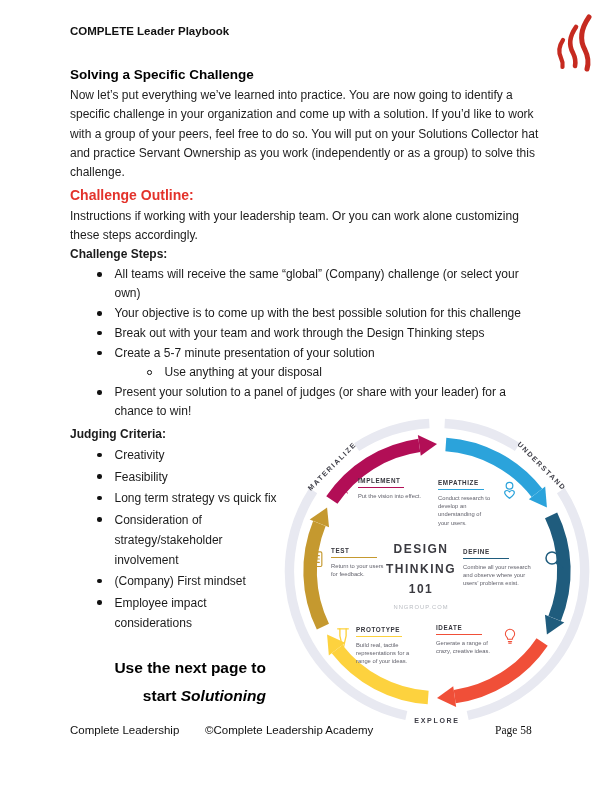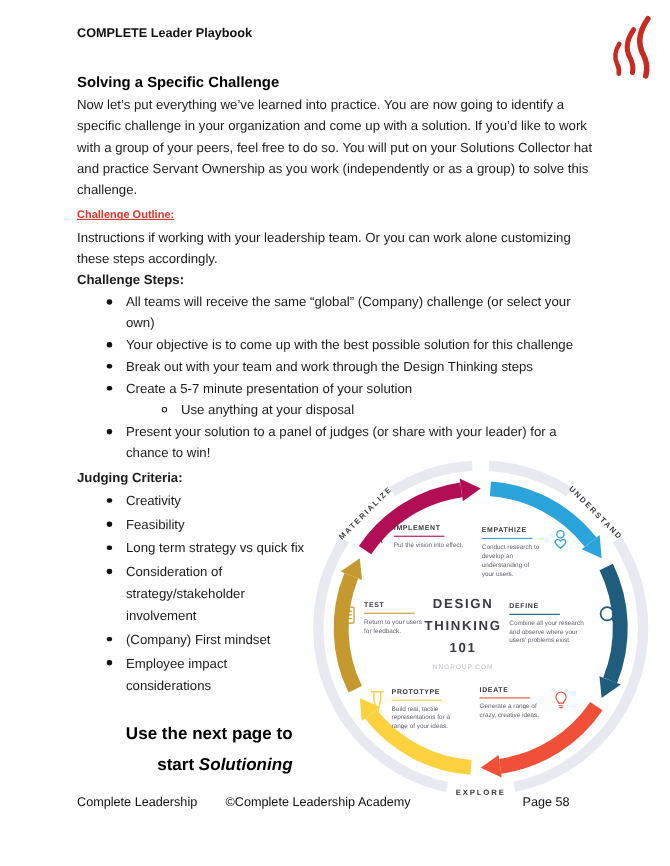--- a/index.html
+++ b/index.html
@@ -6,21 +6,21 @@
   html,body { background:#ffffff; }
   body { font-family:"Liberation Sans", sans-serif; }
   .page { position:relative; width:609px; height:787px; background:#fff; color:#1b1b1b; overflow:hidden; }
 
   .header-title { position:absolute; left:70px; top:25px; font-size:11.5px; font-weight:bold; color:#111; }
   .logo { position:absolute; left:543px; top:12px; width:58px; height:62px; }
 
   .main { position:absolute; left:70px; top:66px; width:478px; }
   .main h2 { font-size:13.5px; font-weight:bold; color:#000; line-height:18px; margin-bottom:2px; }
   .intro { font-size:12px; line-height:19.3px; margin-bottom:5px; color:#1d1d1d; }
-  .red-head { font-size:10px; font-weight:bold; line-height:17px; margin-bottom:3px;text-decoration:underline; }
+  .red-head { font-size:14px; font-weight:bold; line-height:17px; margin-bottom:3px; }
   .instr { font-size:12px; line-height:19px; }
   .kv { font-size:12px; line-height:19px; }
   .b { font-weight:bold; }
   .steps-head { font-size:12px; line-height:19px; font-weight:bold; }
 
   .list .row { display:flex; padding-left:27px; font-size:12px; line-height:18.8px; margin-top:1px; }
   .list .row .dot { flex:0 0 auto; width:4.5px; height:4.5px; border-radius:50%; background:#111; margin:7px 13px 0 0; }
   .list .row.sub { padding-left:77px; }
   .list .row .dot.hollow { background:transparent; border:1px solid #111; }
   .list .row .txt { max-width:432px; }
@@ -42,21 +42,21 @@
   .phase-icon { flex:0 0 auto; display:block; line-height:0; }
   .phase-label { font-size:6.3px; font-weight:bold; letter-spacing:.6px; color:#36363d; white-space:nowrap; }
   .phase-rule { height:1.6px; width:46px; margin:2.5px 0 3.5px 0; }
   .phase-desc { font-size:5.8px; line-height:1.45; color:#61616b; }
 
   .center-title { position:absolute; left:78px; top:124px; width:124px; text-align:center; }
   .center-title .ct-line { font-size:12px; font-weight:bold; letter-spacing:1.5px; color:#3a3a40; line-height:20px; }
   .center-title .ct-src { margin-top:5px; font-size:5.8px; letter-spacing:1px; color:#b9bcc2; }
 
   .footer span { position:absolute; top:724px; font-size:11.5px; color:#111; }
-  .f-left { left:70px; } .f-center { left:205px; } .f-right { left:475px; }
+  .f-left { left:70px; } .f-center { left:205px; } .f-right { left:495px;font-family:Liberation Serif, serif; }
 </style>
 </head>
 <body>
 
 <div class="page">
 
   <div class="header-title">COMPLETE Leader Playbook</div>
 
   <svg class="logo" viewBox="0 0 58 60" fill="none">
     <path class="logo-stroke" d="M46 4 C37 17 37 28 42 37 C45 43 46 49 44 56" stroke-width="5" stroke-linecap="round" stroke="#c62a20"></path>

